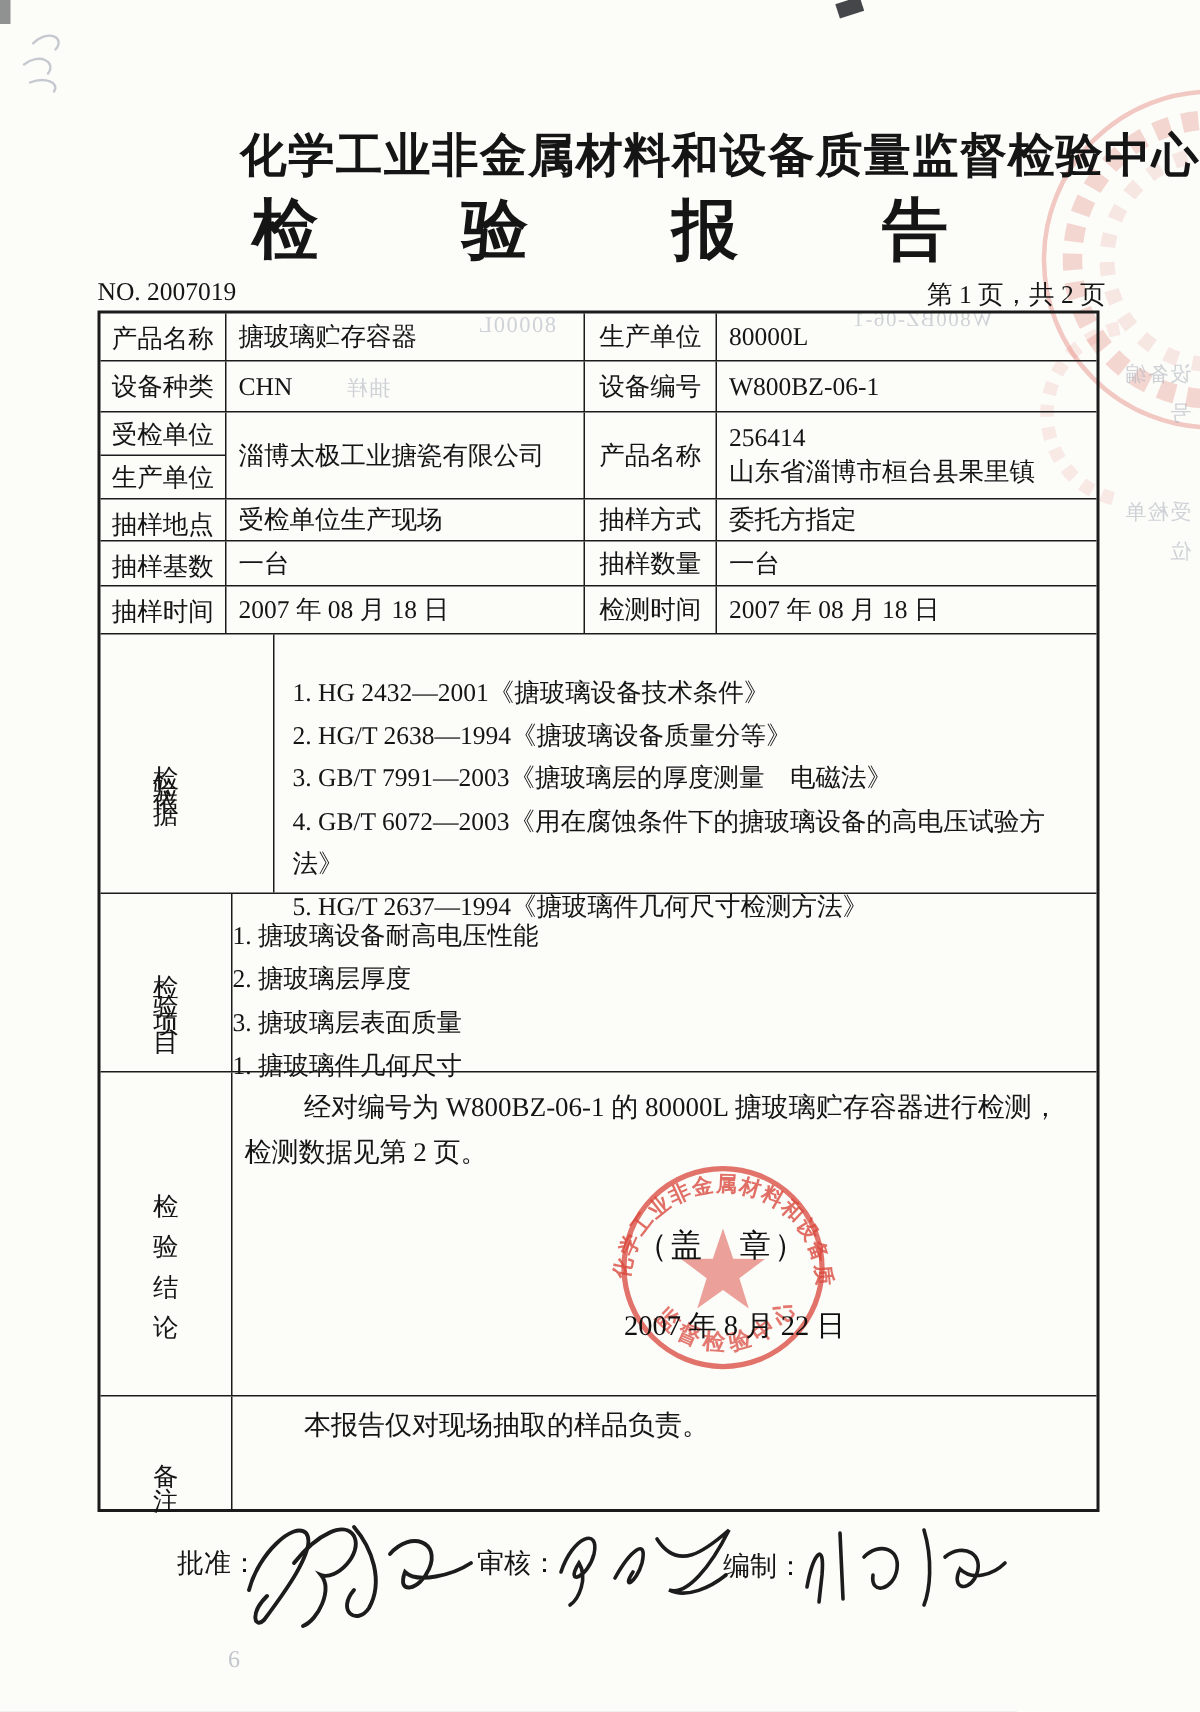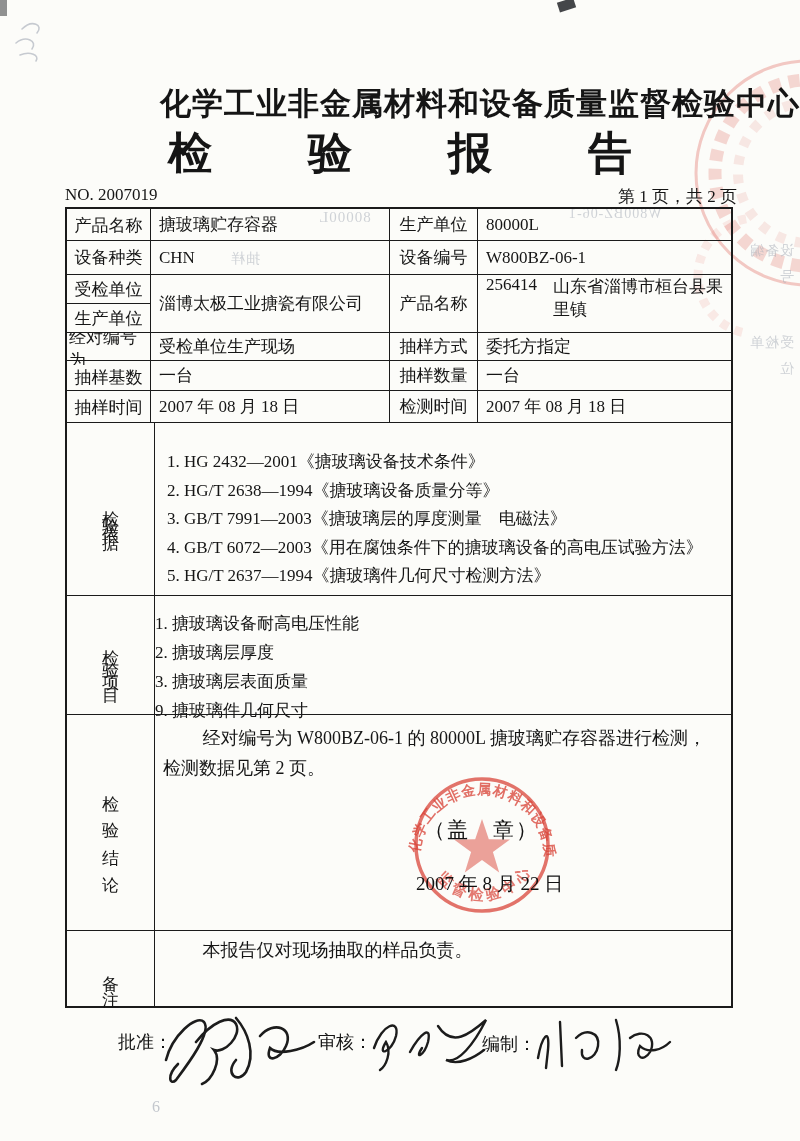--- a/index.html
+++ b/index.html
@@ -25,29 +25,29 @@
         display:flex;align-items:center;overflow:hidden;}
   .cell.nb{border-left:none;}
   .ca{width:83px;justify-content:center;padding:16px 2px;}
   .cb{width:239px;}
   .cc{width:88px;justify-content:center;padding:0 2px;}
   .cd{flex:1;}
   .lab{letter-spacing:0px;}
   .split{width:83px;display:flex;flex-direction:column;box-sizing:border-box;}
   .subcell{flex:1;display:flex;align-items:center;justify-content:center;box-sizing:border-box;}
   .subcell.top{border-bottom:1.5px solid #1b1b1b;}
-  .col2{flex-direction:row;align-items:flex-start;justify-content:center;gap:16px;}
+  .col2{flex-direction:column;align-items:flex-start;justify-content:center;gap:1px;}
   .vlabel{writing-mode:vertical-lr;text-orientation:upright;justify-content:center;
           display:flex;align-items:center;}
   .ls8{letter-spacing:8px;text-indent:8px;}
   .ls12{letter-spacing:13px;text-indent:13px;}
   .ls26{letter-spacing:27px;text-indent:27px;}
   .ls14{letter-spacing:15px;text-indent:15px;}
   .content{display:block;flex:1;border-left:1.5px solid #1b1b1b;box-sizing:border-box;}
-  .basis-list{padding:25px 6px 0 12px;line-height:28.5px;}
+  .basis-list{padding:25px 6px 0 12px;line-height:28.5px;margin-left:28px;}
   .items-list{padding:13px 6px 0 0;line-height:29px;}
   .concl{position:relative;padding:8px 18px 0 8px;}
   .concl-text{text-indent:2.2em;line-height:30px;font-size:18px;}
   .remarks-text{padding:7px 14px 0 8px;text-indent:2.2em;font-size:18px;}
   
   .stamp-svg{position:absolute;left:406px;top:771px;z-index:4;}
   .seal-ph{position:absolute;left:424px;top:816px;font-size:21px;letter-spacing:2px;
            z-index:5;color:#111;}
   .concl-date{position:absolute;left:416px;top:871px;font-size:19px;z-index:5;color:#111;}
   
@@ -119,21 +119,21 @@
       </div>
       <div class="cell cb">淄博太极工业搪瓷有限公司</div>
       <div class="cell cc lab">产品名称</div>
       <div class="cell cd col2">
         <div>256414</div>
         <div>山东省淄博市桓台县果里镇</div>
       </div>
     </div>
 
     <div class="row" style="height:28px">
-      <div class="cell ca nb lab">经对编号为</div>
+      <div class="cell ca nb lab">抽样地点</div>
       <div class="cell cb">受检单位生产现场</div>
       <div class="cell cc lab">抽样方式</div>
       <div class="cell cd">委托方指定</div>
     </div>
 
     <div class="row" style="height:30px">
       <div class="cell ca nb lab">抽样基数</div>
       <div class="cell cb">一台</div>
       <div class="cell cc lab">抽样数量</div>
       <div class="cell cd">一台</div>
@@ -156,21 +156,21 @@
           <div class="basis-item">5. HG/T 2637—1994《搪玻璃件几何尺寸检测方法》</div>
         </div>
     </div>
 
     <div class="row" style="height:119px">
       <div class="ca lab vlabel ls12">检验项目</div>
       <div class="content items-list">
           <div class="test-item">1.  搪玻璃设备耐高电压性能</div>
           <div class="test-item">2.  搪玻璃层厚度</div>
           <div class="test-item">3.  搪玻璃层表面质量</div>
-          <div class="test-item">9.  搪玻璃件几何尺寸</div>
+          <div class="test-item">1.  搪玻璃件几何尺寸</div>
         </div>
     </div>
 
     <div class="row" style="height:216px">
       <div class="ca lab vlabel ls26">检验结论</div>
       <div class="content concl">
         <div class="concl-text">经对编号为 W800BZ-06-1 的 80000L 搪玻璃贮存容器进行检测，检测数据见第 2 页。</div>
       </div>
     </div>
 

